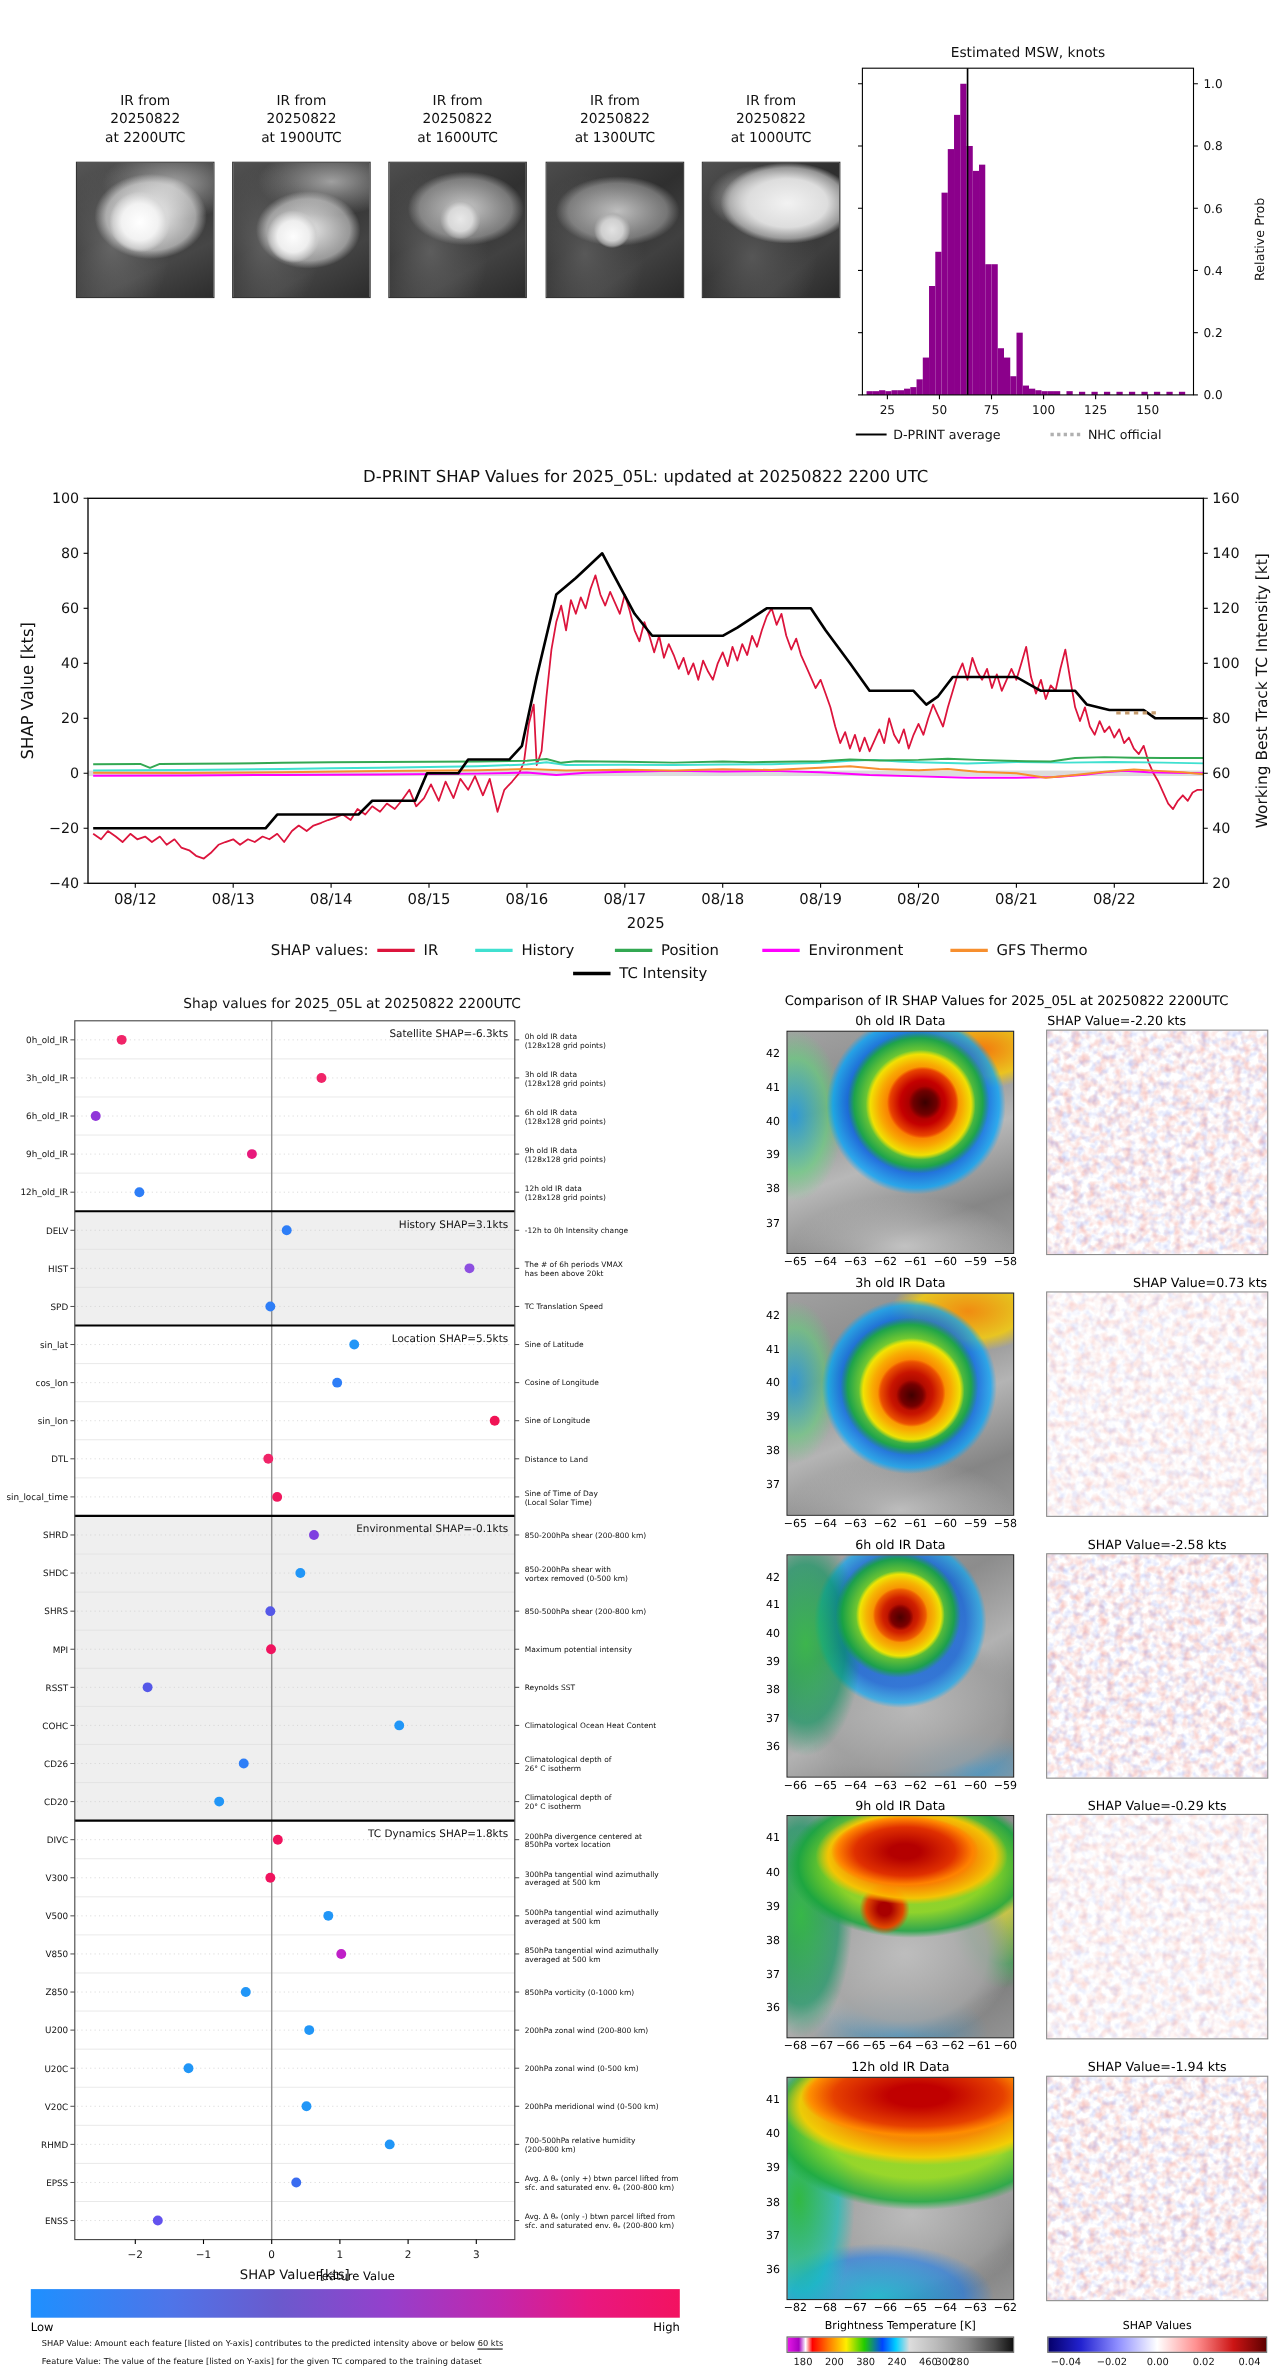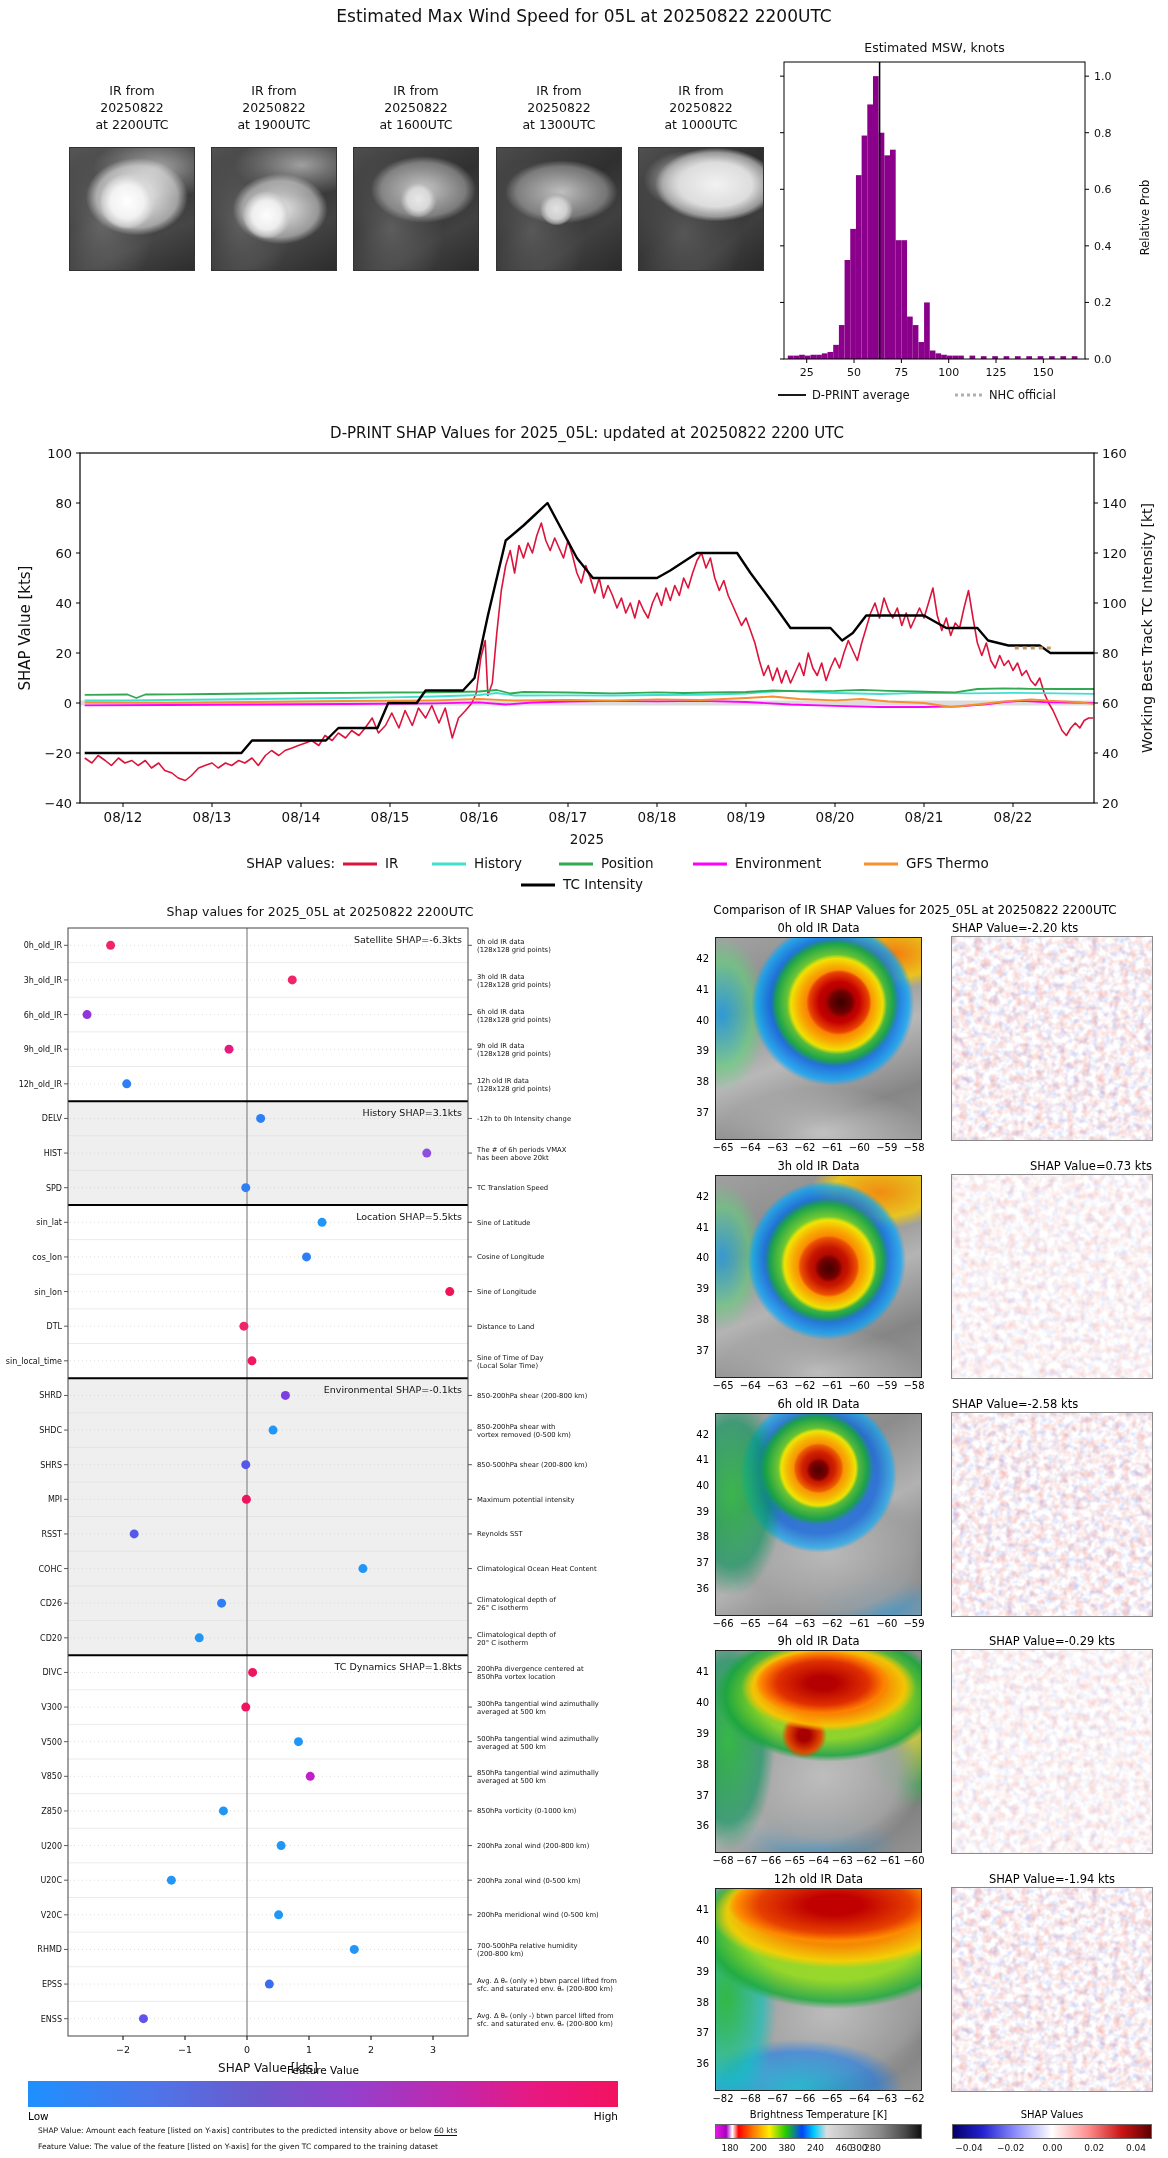--- a/index.html
+++ b/index.html
@@ -40,21 +40,20 @@
       <feColorMatrix in="n" type="matrix" values="0 0 0 0 0.84  0 0 0 0 0.18  0 0 0 0 0.15  1.4 0 0 0 -0.55"></feColorMatrix>
     </filter>
     <filter id="fnBlue" x="0" y="0" width="100%" height="100%">
       <feTurbulence type="fractalNoise" baseFrequency="0.15" numOctaves="2" seed="11" result="n"></feTurbulence>
       <feColorMatrix in="n" type="matrix" values="0 0 0 0 0.18  0 0 0 0 0.25  0 0 0 0 0.85  1.4 0 0 0 -0.62"></feColorMatrix>
     </filter>
   </defs>
 </svg>
 
 <div id="page">
-  <div id="main-title" class="abs ctr">Estimated Max Wind Speed for 05L at 20250822 2200UTC</div>
 
   <div id="thumbs">
       <div class="abs thumb-label" style="left:69px;top:82px;width:126px;text-align:center">
         <div>IR from</div>
         <div>20250822</div>
         <div>at 2200UTC</div>
       </div>
       <div class="abs thumb t0" style="left:69px;top:147px"></div>
       <div class="abs thumb-label" style="left:211px;top:82px;width:126px;text-align:center">
         <div>IR from</div>
@@ -570,21 +569,21 @@
       <div class="abs" style="left:685px;top:1556.9333333333332px;width:24px;text-align:right;font-size:10px">37</div>
       <div class="abs" style="left:685px;top:1582.6px;width:24px;text-align:right;font-size:10px">36</div>
       <div class="abs" style="left:709px;top:1617.6px;width:28px;text-align:center;font-size:10px">−66</div>
       <div class="abs" style="left:736.2857142857143px;top:1617.6px;width:28px;text-align:center;font-size:10px">−65</div>
       <div class="abs" style="left:763.5714285714286px;top:1617.6px;width:28px;text-align:center;font-size:10px">−64</div>
       <div class="abs" style="left:790.8571428571429px;top:1617.6px;width:28px;text-align:center;font-size:10px">−63</div>
       <div class="abs" style="left:818.1428571428571px;top:1617.6px;width:28px;text-align:center;font-size:10px">−62</div>
       <div class="abs" style="left:845.4285714285714px;top:1617.6px;width:28px;text-align:center;font-size:10px">−61</div>
       <div class="abs" style="left:872.7142857142858px;top:1617.6px;width:28px;text-align:center;font-size:10px">−60</div>
       <div class="abs" style="left:900px;top:1617.6px;width:28px;text-align:center;font-size:10px">−59</div>
-      <div class="abs" style="left:952px;top:1396.6px;width:200px;font-size:11.5px">SHAP Value=-2.58 kts</div>
+      <div class="abs" style="left:952px;top:1396.6px;width:200px;text-align:center;font-size:11.5px">SHAP Value=-2.58 kts</div>
       <div class="abs shapmap" style="left:952px;top:1412.6px;width:200px;height:203px"><svg width="200" height="203">
           <g transform="rotate(180 100 101.5)">
             <rect x="-60" y="-60" width="320" height="323" fill="#fff"></rect>
             <rect x="-60" y="-60" width="320" height="323" filter="url(#fnRed)" opacity="0.6"></rect>
             <rect x="-60" y="-60" width="320" height="323" filter="url(#fnBlue)" opacity="0.5"></rect>
           </g>
         </svg></div>
       <div class="abs" style="left:715px;top:1634.4px;width:207px;text-align:center;font-size:11.5px">9h old IR Data</div>
       <div class="abs irmap m3" style="left:715px;top:1650.4px"></div>
       <div class="abs" style="left:685px;top:1666.4px;width:24px;text-align:right;font-size:10px">41</div>

